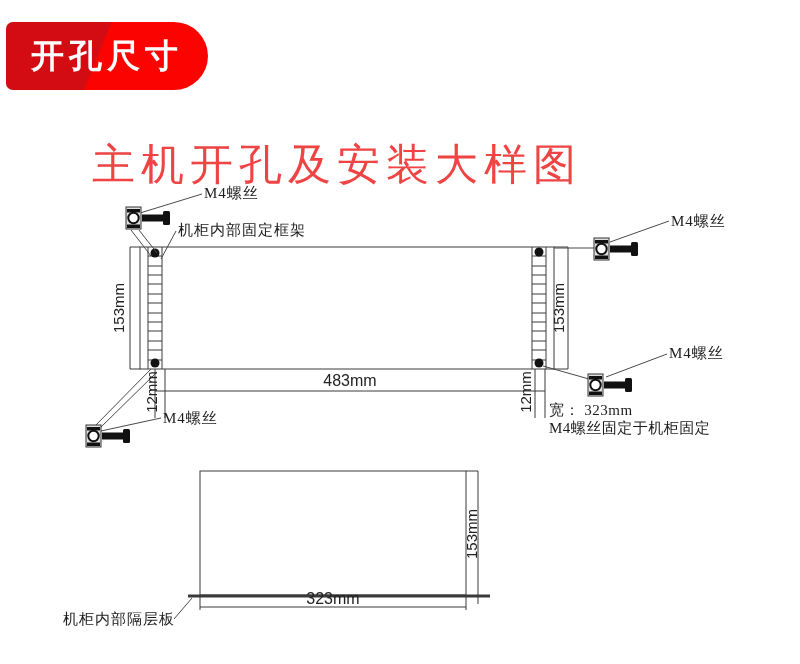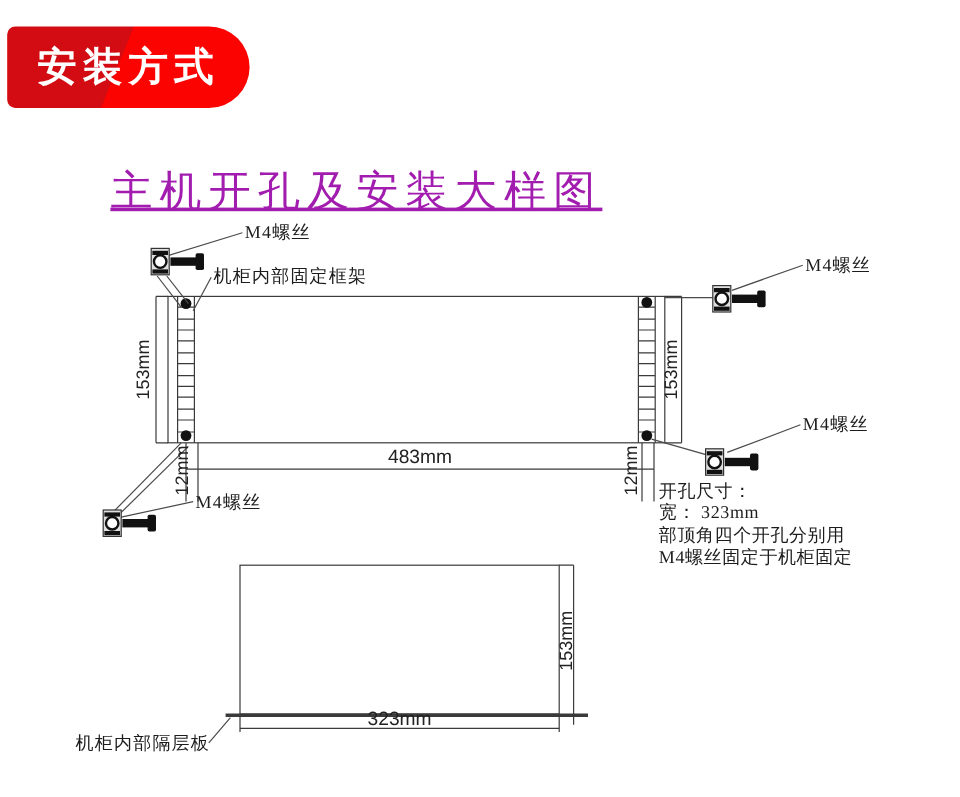--- a/index.html
+++ b/index.html
@@ -10,36 +10,36 @@
   .banner{
     position:absolute;left:6px;top:22px;width:202px;height:68px;
     border-radius:8px 40px 40px 8px;
     background:linear-gradient(112deg,#d20c12 0%,#d20c12 46%,#fb0300 46%,#fb0300 100%);
     color:#ffffff;display:flex;align-items:center;justify-content:center;
     font-family:"Liberation Sans", sans-serif;font-weight:bold;
     font-size:33px;letter-spacing:5px;
   }
   .page-title{
     position:absolute;left:92px;top:136px;
-    font-size:35px;letter-spacing:6px;color:#a21caf;white-space:nowrap;text-decoration:underline;
+    font-size:43px;letter-spacing:6px;color:#ef4444;white-space:nowrap;
   }
   .diagram{position:absolute;left:0;top:0;}
   .diagram text{font-family:"Liberation Sans", sans-serif;font-size:15px;fill:#222222;}
   .diagram text.dim-lg{font-size:16px;}
   .diagram text.cn{font-family:"Liberation Serif", serif;fill:#1c1c1c;letter-spacing:1px;}
   .info-block{
     position:absolute;left:549px;top:401px;width:170px;
     font-size:15px;line-height:18.4px;letter-spacing:0.5px;color:#1c1c1c;
   }
 </style>
 </head>
 <body>
 
 <div class="banner">
-  <span>安装方式</span>
+  <span>开孔尺寸</span>
 </div>
 
 <div class="page-title">主机开孔及安装大样图</div>
 
 <svg class="diagram" width="800" height="664" viewBox="0 0 800 664">
 
   <g stroke="#3a3a3a" stroke-width="1" fill="none">
 
     <rect x="140" y="247" width="414" height="122"></rect>
 
@@ -132,17 +132,15 @@
     <path d="M478 471V604 M466 471H478"></path>
     <path d="M200 596V610 M466 596V610 M200 607H466"></path>
   </g>
 
   <text transform="rotate(-90 473 534)" x="473" y="534" text-anchor="middle" dominant-baseline="middle">153mm</text>
   <text class="dim-lg" x="333" y="604" text-anchor="middle">323mm</text>
   <text class="cn" x="63" y="624">机柜内部隔层板</text>
 </svg>
 
 <div class="info-block">
-  <div>开孔尺寸：</div>
   <div>宽： 323mm</div>
-  <div>部顶角四个开孔分别用</div>
   <div>M4螺丝固定于机柜固定</div>
 </div>
 
 </body></html>

